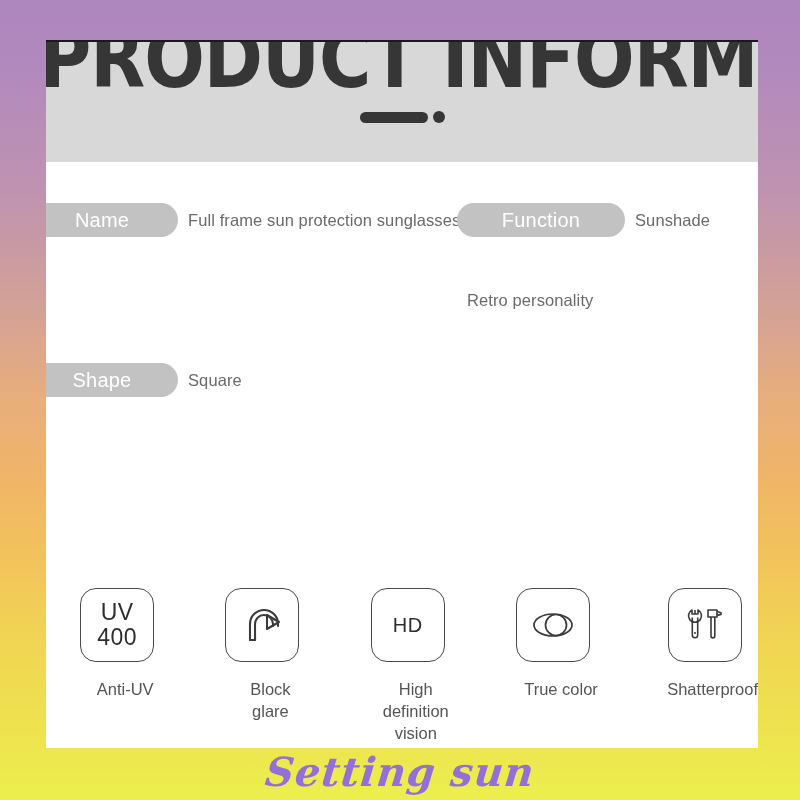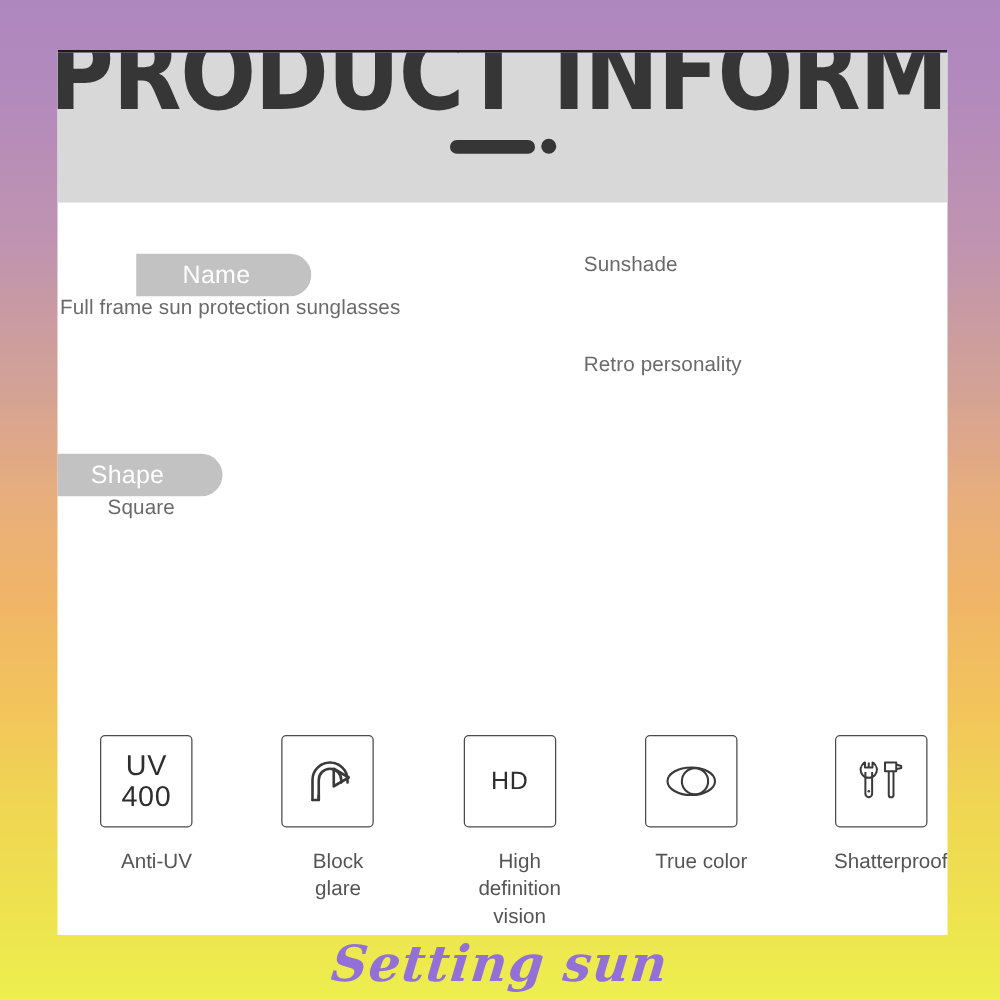--- a/index.html
+++ b/index.html
@@ -109,21 +109,20 @@
     position: relative;
     height: 80px;
   }
 
   .spec-cell {
     position: absolute;
     display: flex;
     align-items: center;
     height: 34px;
     top: 13px;
-    flex-direction: column;
   }
   .spec-cell.left  { left: -8px; }
   .spec-cell.right { left: 411px; }
 
   .pill {
     height: 34px;
     line-height: 34px;
     background: #c2c2c2;
     color: #ffffff;
     font-size: 20px;
@@ -170,21 +169,21 @@
     width: 118px;
     display: flex;
     flex-direction: column;
     align-items: center;
   }
 
   .feature-box {
     width: 74px;
     height: 74px;
     border: 1.6px solid #4a4a4a;
-    border-radius: 4px;
+    border-radius: 16px;
     display: flex;
     align-items: center;
     justify-content: center;
     box-sizing: border-box;
     background: #ffffff;
   }
 
   .feature-box .uv-text {
     font-size: 23px;
     line-height: 25px;
@@ -241,20 +240,21 @@
     </div>
 
     <div id="specs">
 
       <div class="spec-row">
         <div class="spec-cell left">
           <span class="pill">Name</span>
           <span class="value">Full frame sun protection sunglasses</span>
         </div>
         <div class="spec-cell right">
+          <span class="pill">Function</span>
           <span class="value">Sunshade</span>
         </div>
       </div>
 
       <div class="spec-row">
         <div class="spec-cell right">
           <span class="value">Retro personality</span>
         </div>
       </div>
 

